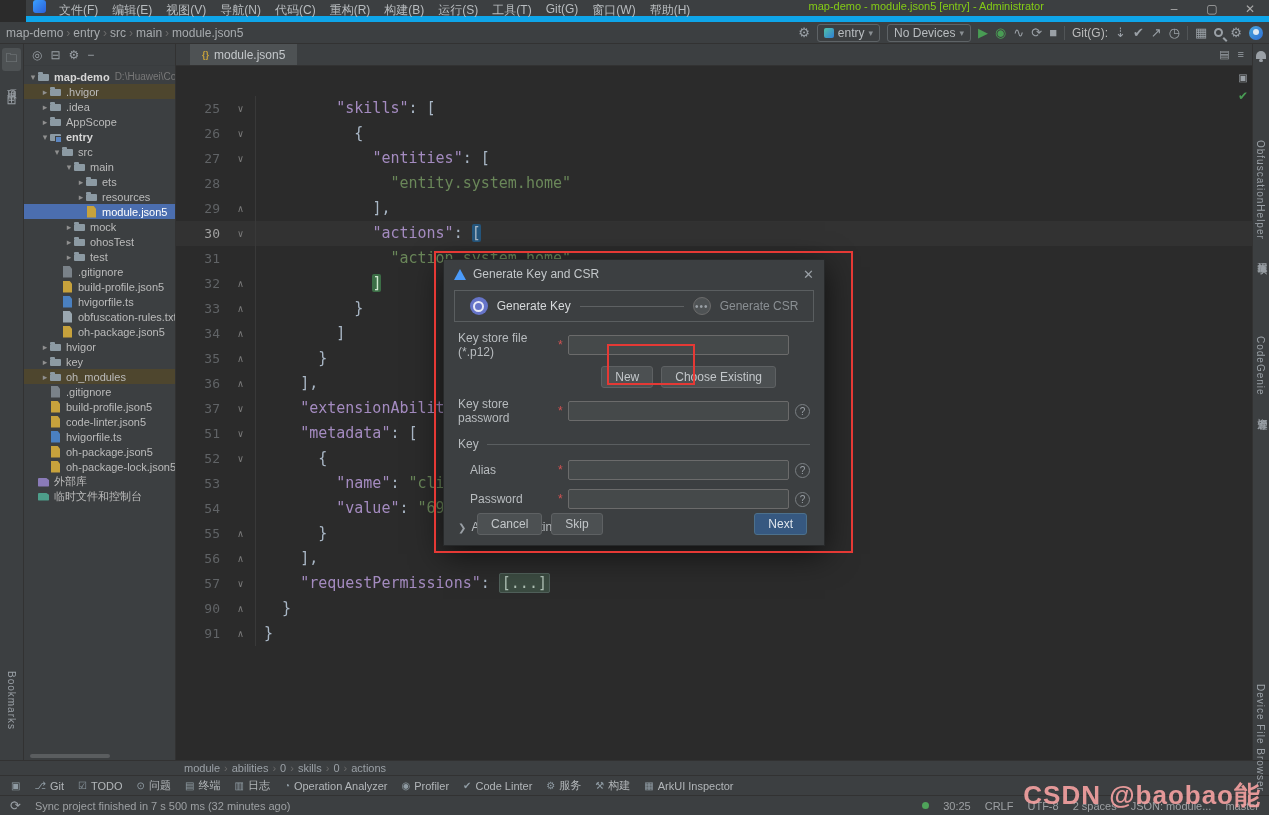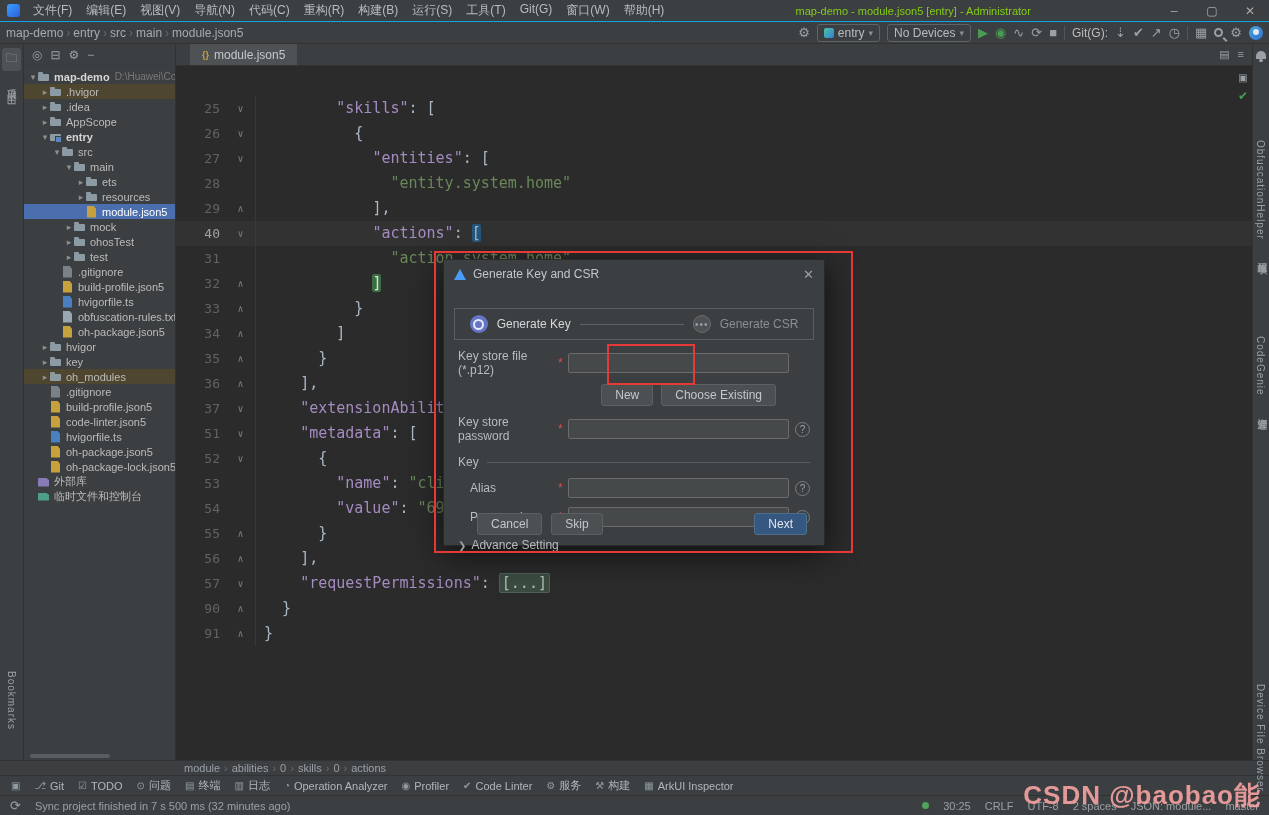--- a/index.html
+++ b/index.html
@@ -1,20 +1,20 @@
 <!DOCTYPE html>
 <html><head>
 <meta charset="utf-8">
 <style>
   * { box-sizing: border-box; margin:0; padding:0; }
   html,body { width:1269px; height:815px; overflow:hidden; }
   body { background:#2b2b2b; font-family:"Liberation Sans",sans-serif; color:#bbbbbb; position:relative; font-size:12px; }
 
   
-  .titlebar { height:22px; background:#3c3f41; display:flex; align-items:center; border-bottom:1px solid #0ea5e9; }
+  .titlebar { height:22px; background:#3c3f41; display:flex; border-bottom:6px solid #0ea5e9;margin-left:26px; }
   .logo { width:13px; height:13px; margin:0 6px 0 7px; border-radius:3px;
           background:linear-gradient(135deg,#3aa0ff,#2b5fd9); flex-shrink:0; }
   .menubar { display:flex; }
   .menubar span { padding:2px 7px; color:#b8bcbf; cursor:default; }
   .win-title { flex:1; text-align:center; color:#84cc16; font-size:11px;
                white-space:nowrap; overflow:hidden; }
   .winbtns { display:flex; }
   .winbtn { width:38px; text-align:center; color:#aaa; font-size:12px; padding:2px 0; }
 
   
@@ -112,21 +112,21 @@
                align-items:center; gap:14px; padding:0 10px; font-size:11px; color:#9da0a3; }
   .statusbar .msg { flex:1; }
   .gdot { width:7px; height:7px; border-radius:50%; background:#4fa35a; }
 
   
   .dialog { position:absolute; left:443px; top:259px; width:382px; height:287px; background:#3c3f41;
             border:1px solid #27292a; box-shadow:0 8px 30px rgba(0,0,0,.65); z-index:50; font-size:12px; }
   .dlg-title { height:28px; display:flex; align-items:center; gap:7px; padding:0 10px; color:#c3c7ca; }
   .devco-tri { width:0; height:0; border-left:6px solid transparent; border-right:6px solid transparent; border-bottom:11px solid #4b9bfa; }
   .dlg-x { margin-left:auto; color:#9aa0a6; font-size:13px; }
-  .stepper { margin:20px 10px 0; border:1px solid #5a5e60; height:32px; display:flex; align-items:center; justify-content:center; gap:9px; }
+  .stepper { margin:2px 10px 0; border:1px solid #5a5e60; height:32px; display:flex; align-items:center; justify-content:center; gap:9px; }
   .stepc { width:18px; height:18px; border-radius:50%; display:flex; align-items:center; justify-content:center; flex-shrink:0; }
   .stepc.on { background:#6674c8; }
   .stepc.on::after { content:''; width:7px; height:7px; border:2px solid #e8eaf6; border-radius:50%; }
   .stepc.off { background:#4e5254; border:1px solid #6b6b6b; color:#9aa0a6; font-size:10px; letter-spacing:1px; }
   .stepline { width:104px; height:1px; background:#5e6163; }
   .steplbl.on { color:#d6d9db; }
   .steplbl.off { color:#8a8f93; }
   .dlg-form { padding:0 14px; }
   .frow { display:flex; align-items:center; margin-top:9px; }
   .flabel { width:100px; color:#b8bcbf; flex-shrink:0; }
@@ -422,21 +422,21 @@
           <div class="gutter">28</div>
           <div class="foldcol"></div>
           <div class="codetext"><span class="tk-p">              </span><span class="tk-s">"entity.system.home"</span></div>
         </div>
         <div class="cline">
           <div class="gutter">29</div>
           <div class="foldcol">∧</div>
           <div class="codetext"><span class="tk-p">            </span><span class="tk-p">],</span></div>
         </div>
         <div class="cline caret">
-          <div class="gutter">40</div>
+          <div class="gutter">30</div>
           <div class="foldcol">∨</div>
           <div class="codetext"><span class="tk-p">            </span><span class="tk-k">"actions"</span><span class="tk-p">: </span><span class="tk-b">[</span></div>
         </div>
         <div class="cline">
           <div class="gutter">31</div>
           <div class="foldcol"></div>
           <div class="codetext"><span class="tk-p">              </span><span class="tk-s">"action.system.home"</span></div>
         </div>
         <div class="cline">
           <div class="gutter">32</div>

